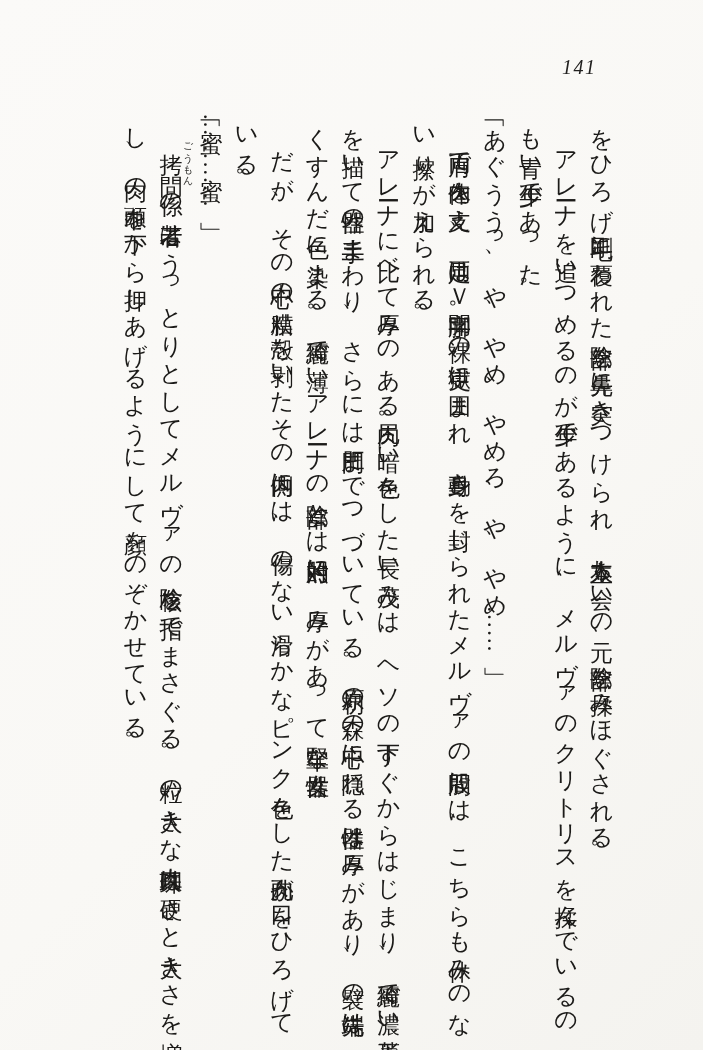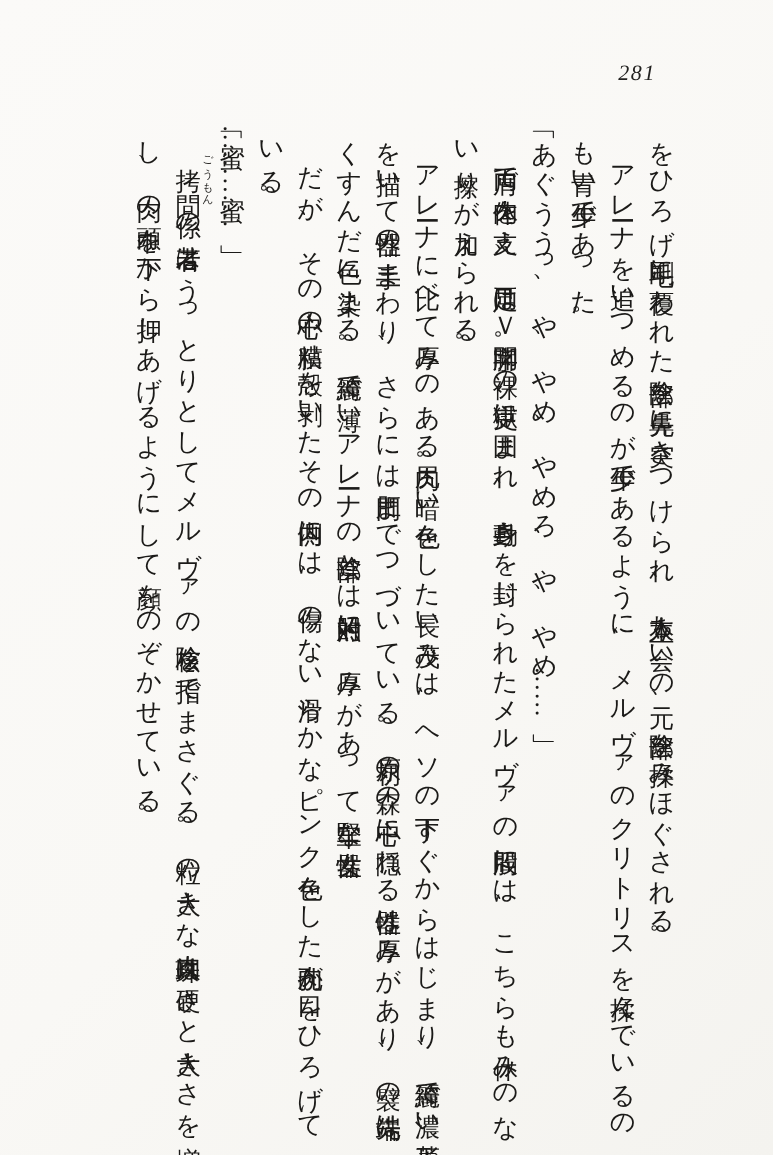--- a/index.html
+++ b/index.html
@@ -48,21 +48,21 @@
   ruby > rt {
     font-size: 10px;
     letter-spacing: 0;
     color: #2a2927;
   }
 </style>
 </head>
 <body>
 
 <div class="book-page">
-  <div class="page-number">281</div>
+  <div class="page-number">141</div>
   <div class="text-body">
       <p class="para">をひろげ剛毛に覆われた陰部を鼻先に突きつけられ、本人立ち会いの元、陰部を揉みほぐされる。</p>
       <p class="para indent">アレーナを追いつめるのが少年であるように、メルヴァのクリトリスを揉んでいるのも青い少年であった。</p>
       <p class="para">「あぐううっ、や、やめ、やめろ、や、やめ……」</p>
       <p class="para indent">両肩で肉体を支え、両足はＶ字開脚。裸の獄吏に囲まれ、身動きを封じられたメルヴァの股間には、こちらも休みのない擦りが加えられる。</p>
       <p class="para indent">アレーナに比べて厚みのある尻肉。暗い色をした長い茂みは、ヘソの下すぐからはじまり、綺麗で濃い菱形を描いて性器の土手まわり、さらには肛門までつづいている。原初の森の中心に隠れる性器は厚みがあり、襞の先端はくすんだ色に染まる。綺麗で薄いアレーナの陰部とは対照的に、厚みがあって堅牢な女性器。</p>
       <p class="para indent">だが、その中心の粘膜、殻を剥いたその内側には、傷のない滑らかなピンク色をした肉孔が口をひろげている。</p>
       <p class="para">「蜜……蜜……」</p>
       <p class="para indent"><ruby>拷問<rt>ごうもん</rt></ruby>係の若者はうっとりとしてメルヴァの陰核を指でまさぐる。粒の大きな肉真珠は硬さと大きさを増し、肉の頭巾を下から押しあげるようにして顔をのぞかせている。</p>
     </div>

